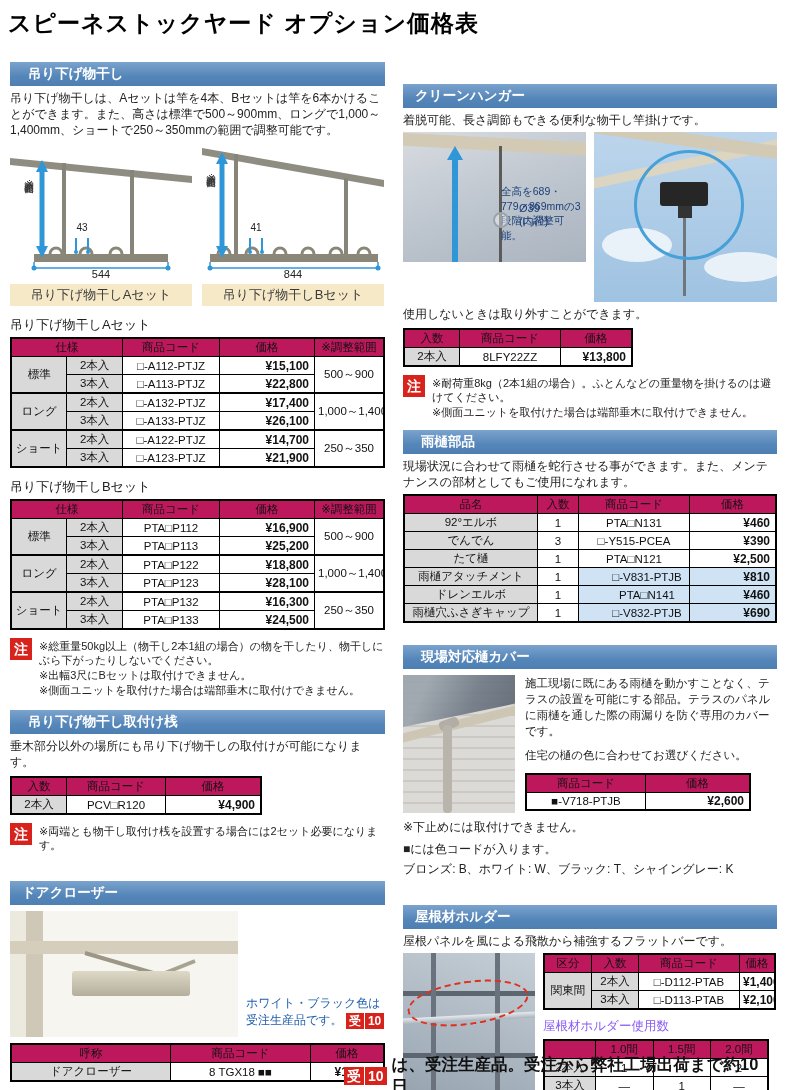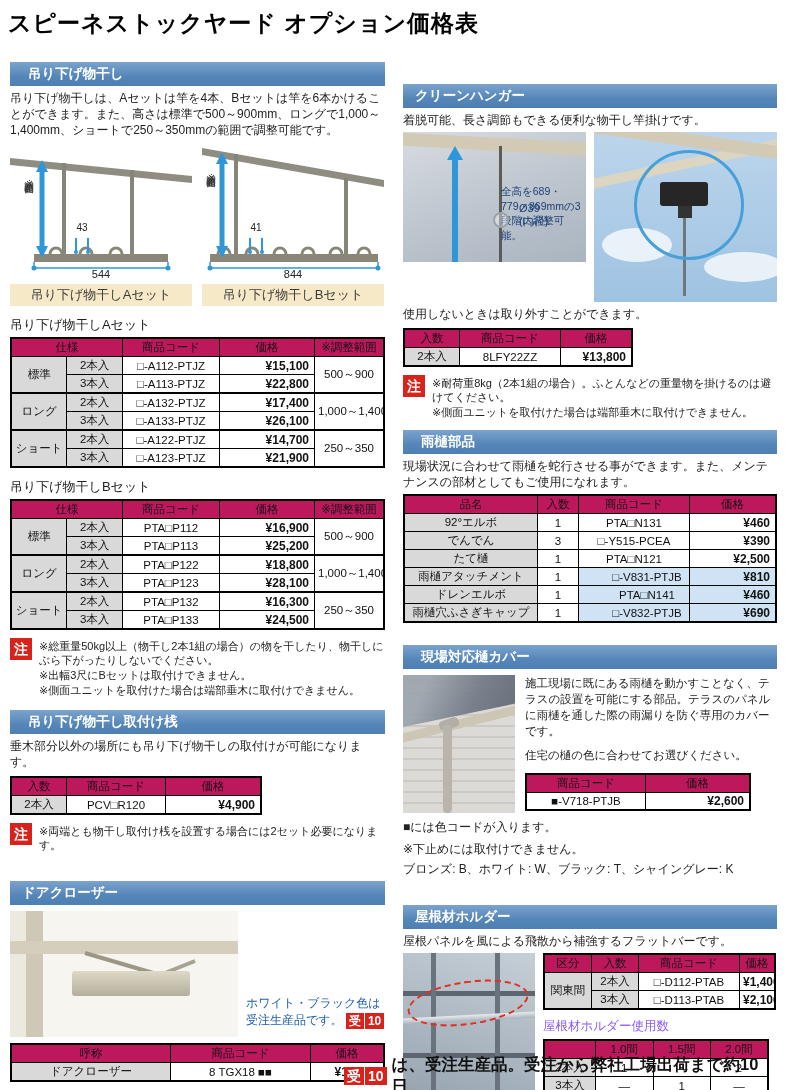--- a/index.html
+++ b/index.html
@@ -443,22 +443,22 @@
           <th>価格</th>
         </tr>
         <tr>
           <td>■-V718-PTJB</td>
           <td class="price">¥2,600</td>
         </tr>
       </tbody>
         </table>
     </div>
   </div>
+  <div class="desc mt6">※下止めには取付けできません。</div>
   <div class="desc mt6">■には色コードが入ります。</div>
-  <div class="desc mt6">※下止めには取付けできません。</div>
   <div class="desc">ブロンズ: B、ホワイト: W、ブラック: T、シャイングレー: K</div>
 
   <div class="sec-bar mt14">屋根材ホルダー</div>
   <div class="desc">屋根パネルを風による飛散から補強するフラットバーです。</div>
   <div class="flex-row mt4">
     <div class="photo photo-roof">
       <div class="roof-h" style="top:38px"></div>
       <div class="roof-h" style="top:100px"></div>
       <div class="roof-v" style="left:28px"></div>
       <div class="roof-v" style="left:92px"></div>

